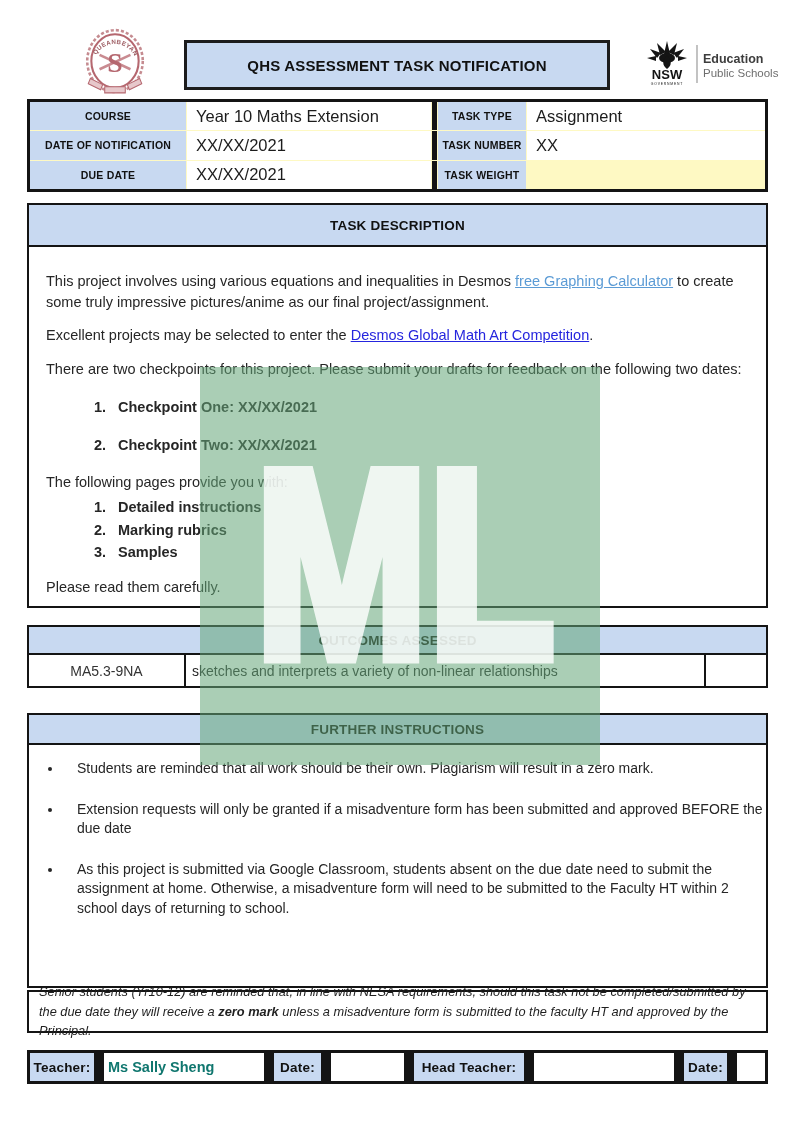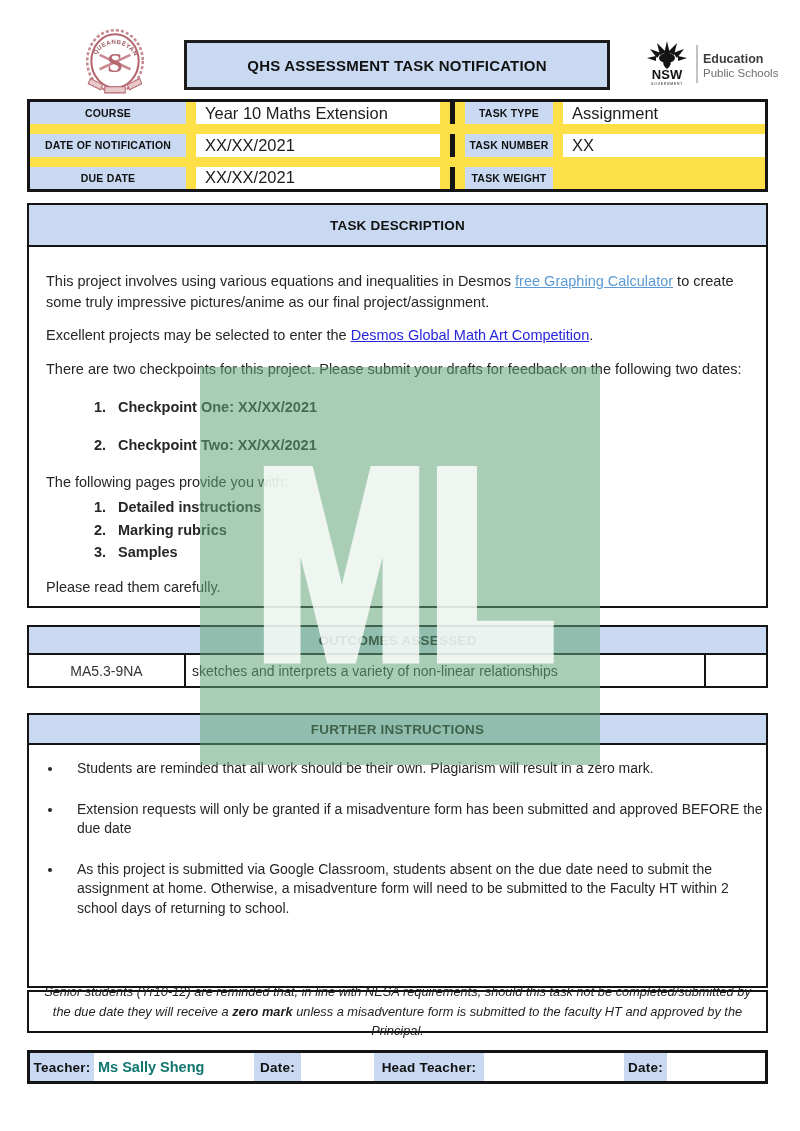--- a/index.html
+++ b/index.html
@@ -15,23 +15,23 @@
     position:absolute; left:184px; top:40px; width:426px; height:50px;
     background:#c8d9f1; border:3px solid #1c1c1c;
     display:flex; align-items:center; justify-content:center;
     font-weight:bold; font-size:15px; letter-spacing:.2px; color:#111;
   }
   .nsw-logo { position:absolute; left:641px; top:38px; width:140px; height:50px; }
 
   
   .info-table {
     position:absolute; left:27px; top:99px; width:741px; height:93px;
-    border:3px solid #141414; background:#fde047;
+    border:3px solid #141414; background:#fef9c3;
     display:grid; grid-template-columns:156px 244px 5px 88px 1fr;
-    grid-template-rows:repeat(3,1fr); gap:10px;
+    grid-template-rows:repeat(3,1fr); gap:1px;
   }
   .cell { background:#fff; display:flex; align-items:center; }
   .cell.lbl {
     background:#c8d9f1; justify-content:center;
     font-weight:bold; font-size:10.5px; color:#111; letter-spacing:.2px; text-align:center;
   }
   .cell.val { font-size:16.5px; color:#1c1c1c; padding-left:9px; font-weight:400; }
   .cell.divcell { background:#141414; }
 
   
@@ -72,29 +72,29 @@
 
   
   .further { top:713px; height:275px; }
   .further .band { height:30px; }
   .further ul { margin:14px 0 0 34px; font-size:14px; line-height:1.4; color:#262626; }
   .further li { margin-bottom:21px; padding-left:14px; }
 
   
   .senior {
     top:990px; height:43px; display:flex; align-items:center; justify-content:center;
-    font-style:italic; font-size:12.8px; line-height:1.55; text-align:center;
+    font-style:italic; font-size:12.8px; line-height:1.55; text-align:left;
     padding:2px 10px; color:#1f1f1f;
   }
 
   
   .sig-table {
     position:absolute; left:27px; top:1050px; width:741px; height:34px;
     border:3px solid #141414; background:#141414;
-    display:grid; grid-template-columns:64px 160px 47px 73px 110px 140px 43px 1fr; gap:0;
+    display:grid; grid-template-columns:64px 160px 47px 73px 110px 140px 43px 1fr; gap:10px;
   }
   .sig-table .cell.lbl { font-size:13.5px; padding:0 2px; }
   .sig-table .name { font-weight:bold; font-size:14.5px; padding-left:4px; color:#0f766e; }
 
   
   .watermark {
     position:absolute; left:200px; top:367px; width:400px; height:398px;
     background:rgba(101,165,120,0.55); z-index:6; pointer-events:none;
   }
 </style>

